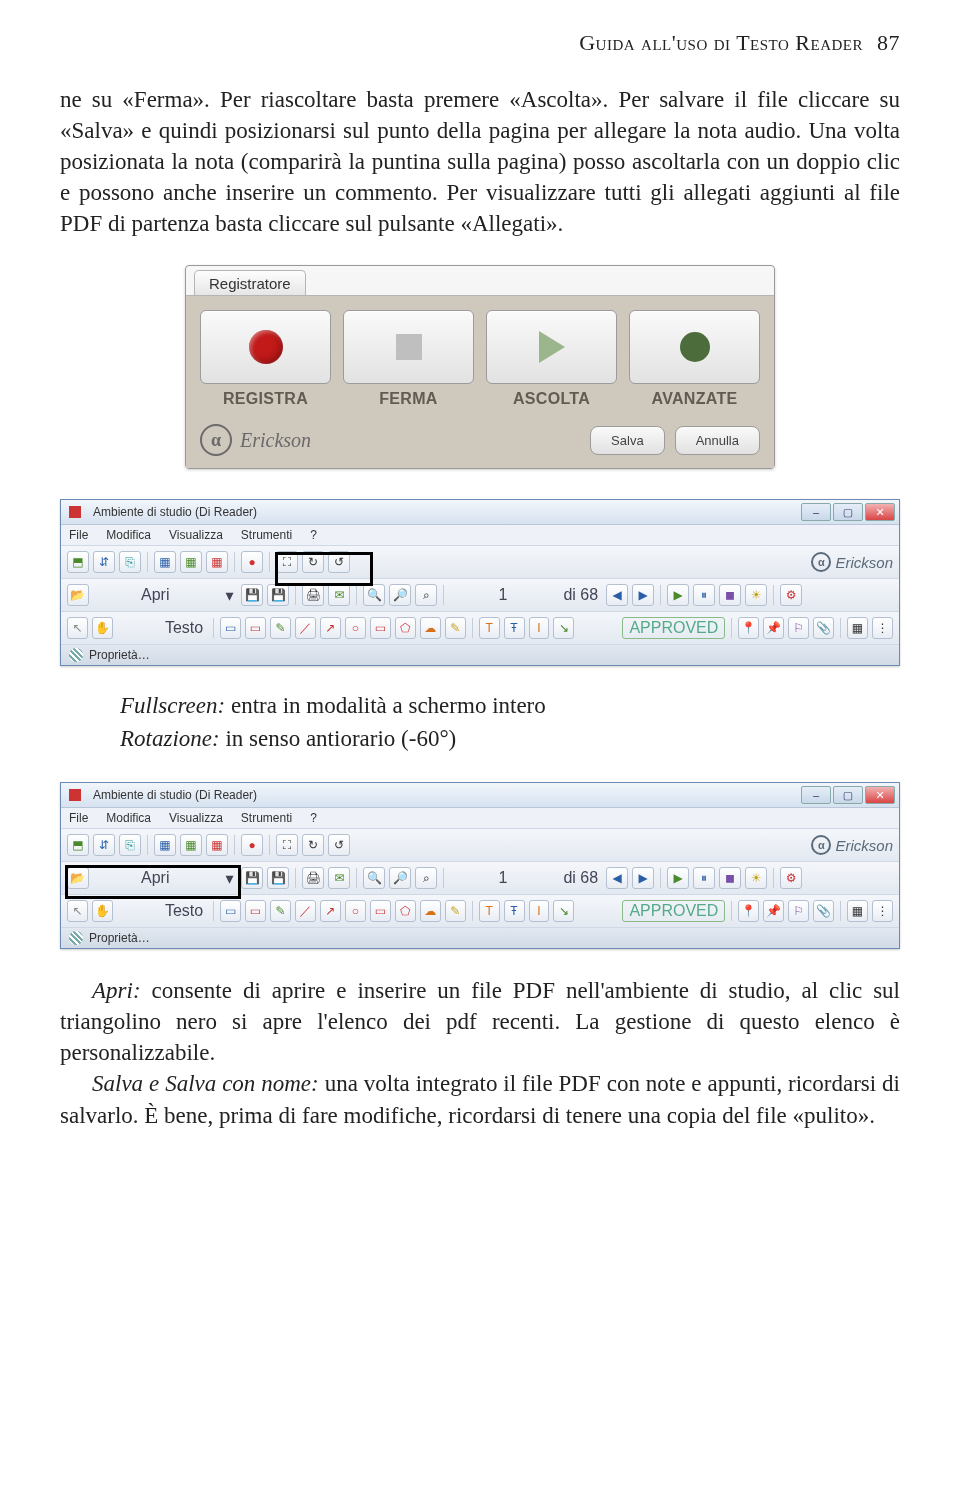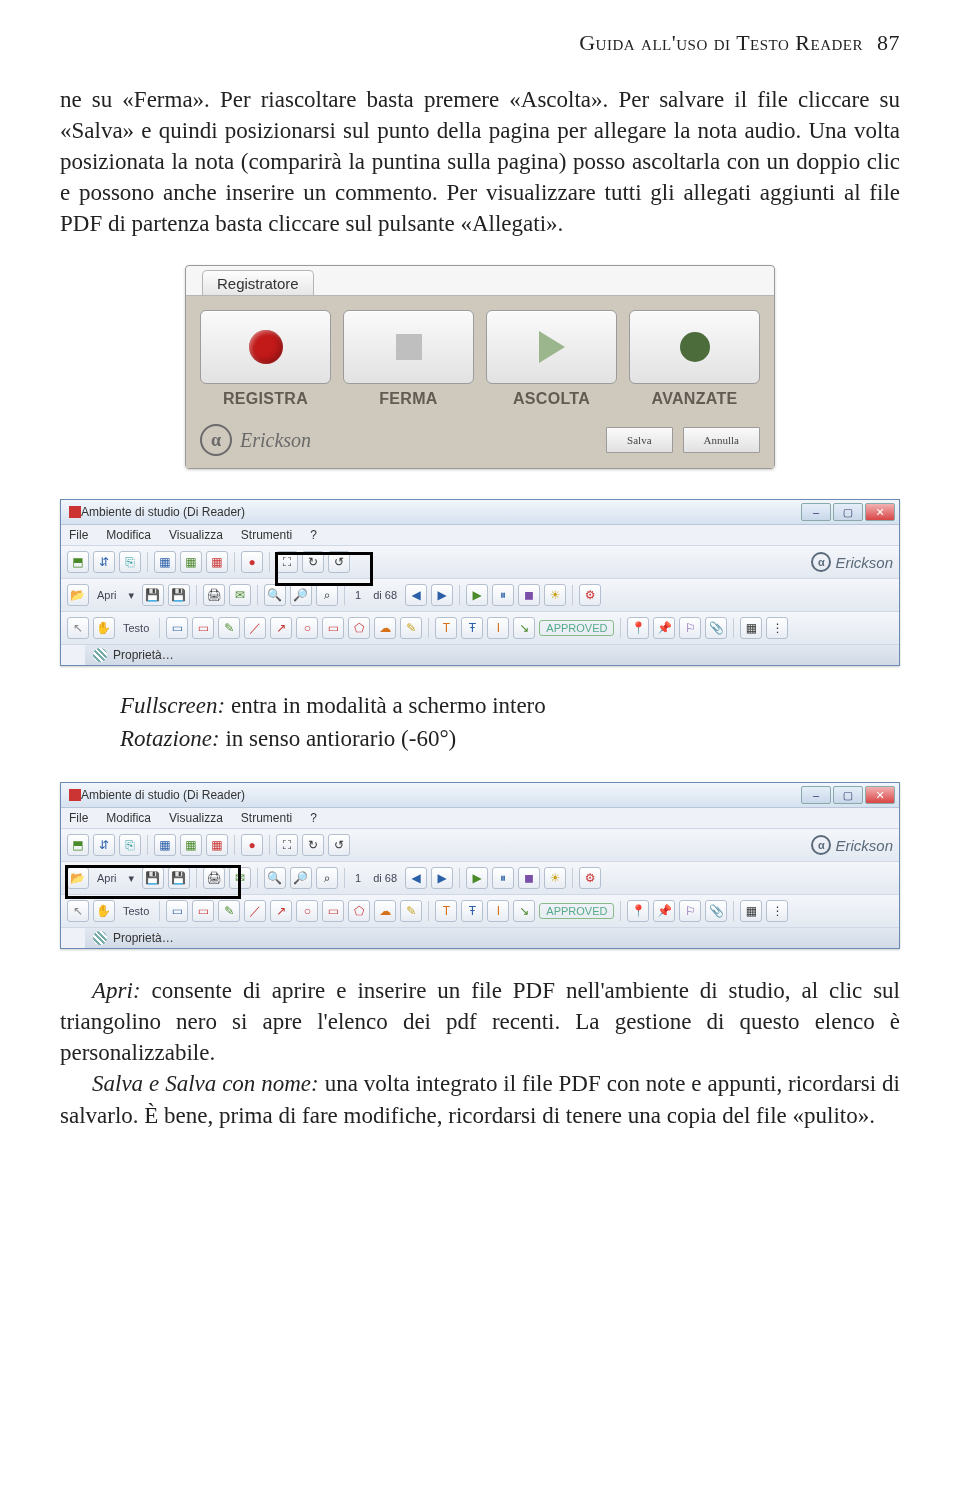--- a/index.html
+++ b/index.html
@@ -36,21 +36,21 @@
     width: 590px;
   }
   .rec-win {
     border: 1px solid #9a9a9a;
     background: linear-gradient(#f7f7f7,#ececec);
     border-radius: 4px;
     box-shadow: 0 1px 3px rgba(0,0,0,.2);
   }
   .rec-tab {
     display: inline-block;
-    margin: 4px 0 0 16px;
+    margin: 4px 0 0 8px;
     padding: 4px 14px 3px 14px;
     background: linear-gradient(#fdfdfd,#e6e6e6);
     border: 1px solid #b5b5b5;
     border-bottom: none;
     border-radius: 5px 5px 0 0;
     font-family: Tahoma, Arial, sans-serif;
     font-size: 15px;
     color: #333;
   }
   .rec-body {
@@ -107,23 +107,23 @@
     border: 2px solid #6a6a6a;
     border-radius: 50%;
     display:flex;align-items:center;justify-content:center;
     font-style: normal; font-weight: bold; font-size: 18px;
   }
   .rec-small-btns { display:flex; gap:10px; }
   .rec-small {
     padding: 6px 20px;
     background: linear-gradient(#fafafa,#e1e1e1);
     border: 1px solid #9c9c9c;
-    border-radius: 1px;
-    font-family: Liberation Serif, serif;
-    font-size: 11px;
+    border-radius: 8px;
+    font-family: Liberation Sans, sans-serif;
+    font-size: 13px;
     color: #444;
     filter: blur(.3px);
   }
   .ico-circle { width:34px;height:34px;border-radius:50%;background:#c21919;box-shadow:inset -3px -3px 6px rgba(0,0,0,.25), inset 2px 2px 4px rgba(255,255,255,.4);}
   .ico-square { width:26px;height:26px;background:#bfbfbf;}
   .ico-play { width:0;height:0;border-left:26px solid #9bb58c;border-top:16px solid transparent;border-bottom:16px solid transparent;}
   .ico-adv { width:30px;height:30px;border-radius:50%;background:#4c6c3b;}
 
   
   .app-wrap { margin: 10px 0 24px 0; }
@@ -135,21 +135,21 @@
     color: #333;
     box-shadow: 0 1px 2px rgba(0,0,0,.2);
     filter: blur(.2px);
   }
   .app-title {
     display:flex; align-items:center; justify-content:space-between;
     background: linear-gradient(#f2f6fb,#d6e2f0);
     padding: 3px 4px 3px 8px;
     border-bottom: 1px solid #b9c6d8;
   }
-  .app-title-left { display:flex; align-items:center; gap:0; filter: blur(.4px);}
+  .app-title-left { display:flex; align-items:center; gap:12px; filter: blur(.4px);}
   .app-title .sq { width:12px;height:12px;background:#c33; }
   .win-ctrls { display:flex; gap:2px; }
   .win-ctrls .wc { width:28px;height:16px;border:1px solid #8aa;background:linear-gradient(#e5eef8,#c9d8ea);border-radius:2px;display:flex;align-items:center;justify-content:center;font-size:11px;color:#336;}
   .win-ctrls .wc.close { background:linear-gradient(#f1b2b2,#d94545); color:#fff;}
   .app-menu {
     padding: 3px 8px;
     display:flex; gap:18px;
     background:#eef2f8;
     border-bottom:1px solid #cfd8e4;
     filter: blur(.4px);
@@ -160,35 +160,34 @@
     background: linear-gradient(#f4f6fa,#e3e9f1);
     border-bottom:1px solid #cfd8e4;
     min-height: 26px;
   }
   .tb .i {
     width:20px;height:20px;border:1px solid #b4c0d0;border-radius:3px;
     background:linear-gradient(#fff,#e8edf4);
     display:flex;align-items:center;justify-content:center;font-size:12px;
   }
   .tb .sep { width:1px;height:20px;background:#c4cedb;margin:0 2px;}
-  .tb .txt { font-size:11px;padding:0 4px;color:#445;}
+  .tb .txt { font-size:16px;padding:0 4px;color:#445;margin-left:44px;}
   .tb .logo-r { margin-left:auto; display:flex;align-items:center;gap:4px;color:#5a6a7a;font-style:italic;font-size:15px;filter:blur(.4px);}
   .tb .logo-r .a {width:16px;height:16px;border:2px solid #5a6a7a;border-radius:50%;display:flex;align-items:center;justify-content:center;font-size:11px;font-style:normal;font-weight:bold;}
   .highlight-box {
     position:absolute;
     border:3px solid #000;
     pointer-events:none;
   }
   .app-win { position:relative; }
   .prop-bar {
     background: linear-gradient(#e2e8f0,#d1dae6);
     padding:3px 8px;
     display:flex;align-items:center;gap:6px;
     filter:blur(.4px);
-    margin-left:24px;
   }
   .prop-bar .g{width:14px;height:14px;background:repeating-linear-gradient(45deg,#7aa,#7aa 2px,#fff 2px,#fff 4px);border-radius:50%;}
 
   .caption-block {
     margin: 16px 60px 28px 60px;
     font-size: 23px;
     line-height: 1.35;
   }
   .caption-block div { margin-bottom:2px; }
 

